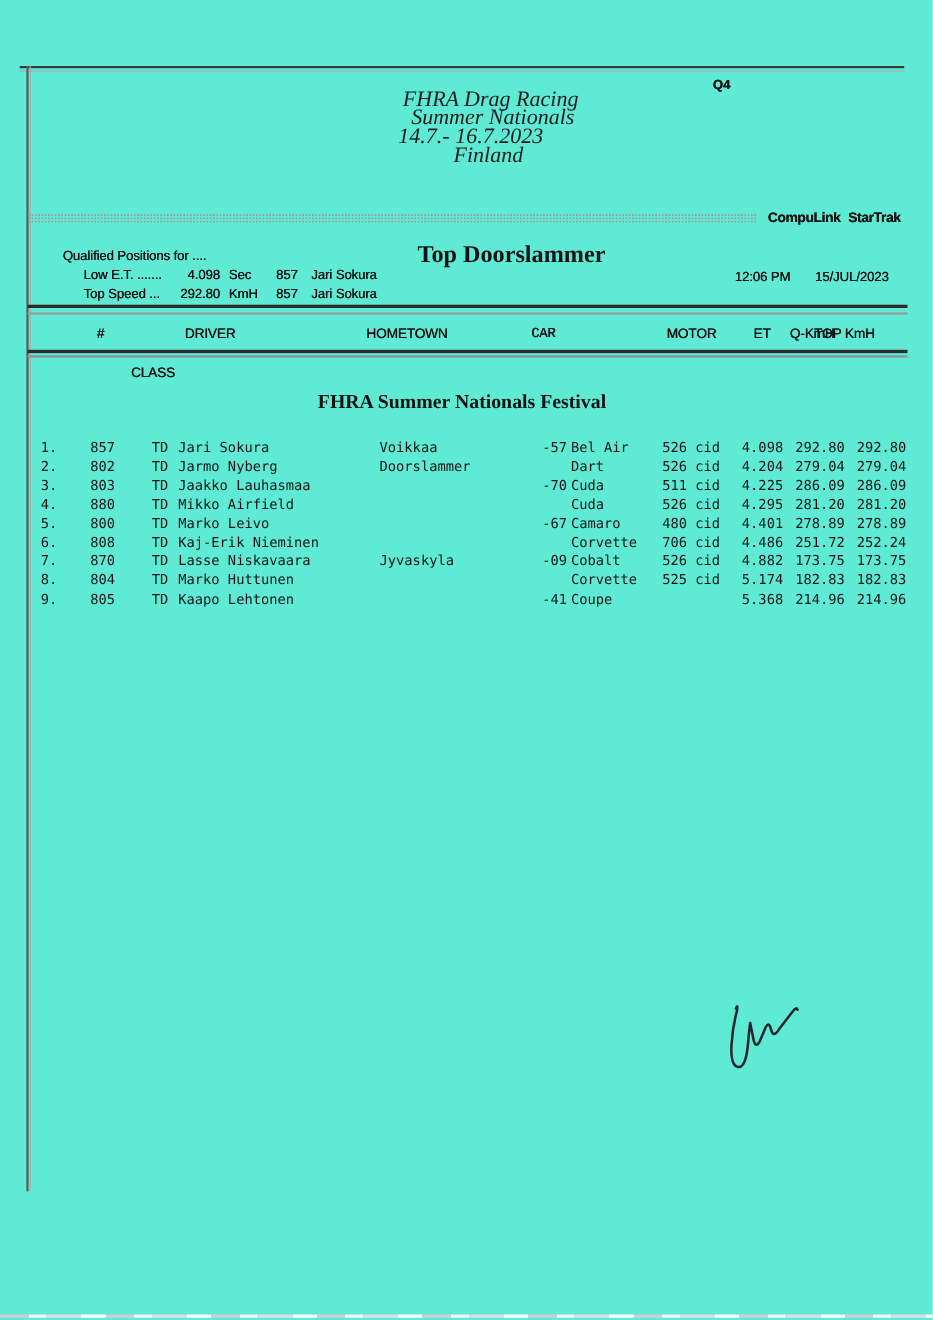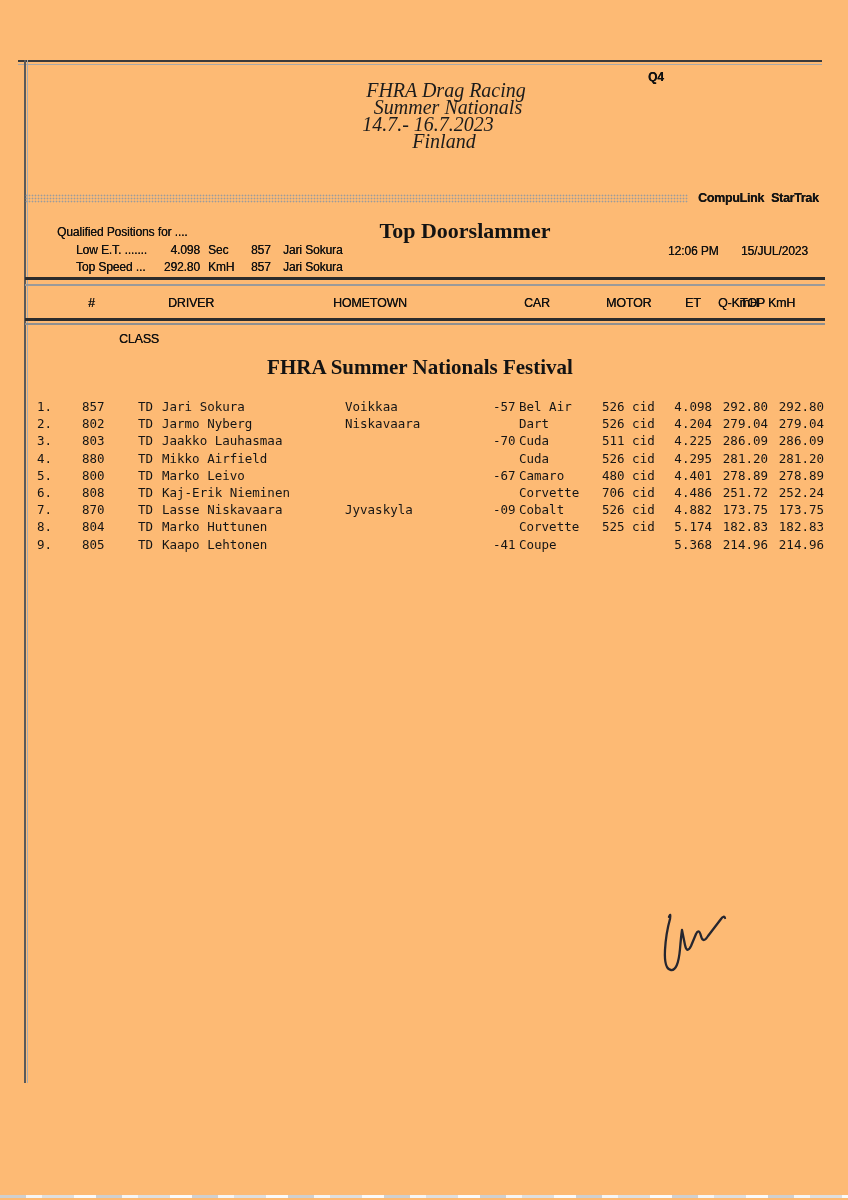--- a/index.html
+++ b/index.html
@@ -1,17 +1,17 @@
 <!DOCTYPE html>
 <html><head>
 <meta charset="utf-8">
 <style>
   html,body{margin:0;padding:0;background:#ffffff;}
   .page{
-    position:relative;width:848px;height:1200px;background:#fdba74;overflow:hidden;
+    position:relative;width:848px;height:1200px;background:#5eead4;overflow:hidden;
     font-family:"Liberation Sans",sans-serif;color:#161616;
   }
   
   .border-top-outer{position:absolute;left:18px;top:60px;width:804px;height:2px;background:#3a3a3a;}
   .border-top-inner{position:absolute;left:18px;top:64px;width:804px;height:1px;background:#a8a8a8;}
   .border-left-outer{position:absolute;left:24px;top:60px;width:1.5px;height:1023px;background:#5a5a5a;}
   .border-left-inner{position:absolute;left:27px;top:60px;width:1px;height:1023px;background:#ababab;}
   .bottom-edge{position:absolute;left:0;top:1195px;width:848px;height:3px;
     background:repeating-linear-gradient(90deg,#cfcfcf 0 26px,#f5f5f5 26px 42px,#dedede 42px 74px,#fafafa 74px 96px);}
   
@@ -39,36 +39,36 @@
   .qline .val{position:absolute;left:130px;width:70px;text-align:right;}
   .qline .unit{position:absolute;left:208px;}
   .qline .ent{position:absolute;left:251px;}
   .qline .drv{position:absolute;left:283px;}
   .qline.low{top:243px;}
   .qline.spd{top:260px;}
   
   .category-title{position:absolute;left:0;top:218px;width:930px;text-align:center;
     font-family:"Liberation Serif",serif;font-weight:bold;font-size:22px;color:#131313;}
   .festival-title{position:absolute;left:0;top:355px;width:840px;text-align:center;
-    font-family:"Liberation Serif",serif;font-weight:bold;font-size:21px;color:#131313;}
+    font-family:"Liberation Serif",serif;font-weight:bold;font-size:18px;color:#131313;}
   
   .print-time{position:absolute;left:668px;top:244px;}
   .print-date{position:absolute;left:741px;top:244px;}
   
   .rule{position:absolute;left:25px;width:800px;}
   .r1a{top:277px;height:2.5px;background:#2c2c2c;}
   .r1b{top:284px;height:1.5px;background:#9a9a9a;}
   .r2a{top:318px;height:2.5px;background:#2c2c2c;}
   .r2b{top:323px;height:1.5px;background:#8f8f8f;}
   
   .col-headers{position:absolute;left:0;top:296px;width:848px;height:16px;
     font-size:12.5px;color:#101010;letter-spacing:-0.2px;text-shadow:.25px 0 0 currentColor;}
   .col-headers span{position:absolute;}
   .ch-number{left:88px;} .ch-class{left:119px;margin-top:36px;} .ch-driver{left:168px;}
-  .ch-hometown{left:333px;} .ch-car{left:524px;} .ch-motor{left:606px;}
+  .ch-hometown{left:333px;} .ch-car{left:483px;font-family:Liberation Mono, monospace;} .ch-motor{left:606px;}
   .ch-et{left:685px;} .ch-q{left:718px;} .ch-top{left:740px;}
   
   .results{position:absolute;left:0;top:399px;width:848px;
     font-family:"DejaVu Sans Mono",monospace;font-size:12.5px;color:#151515;}
   .trow{position:relative;height:17.2px;}
   .trow span{position:absolute;top:0;white-space:pre;}
   .c-rank{left:30px;width:22px;text-align:right;}
   .c-number{left:82px;}
   .c-class{left:138px;}
   .c-driver{left:162px;}
@@ -161,21 +161,21 @@
       <span class="c-et">4.098</span>
       <span class="c-q">292.80</span>
       <span class="c-top">292.80</span>
     </div>
 
     <div class="trow">
       <span class="c-rank">2.</span>
       <span class="c-number">802</span>
       <span class="c-class">TD</span>
       <span class="c-driver">Jarmo Nyberg</span>
-      <span class="c-hometown">Niskavaara</span>
+      <span class="c-hometown">Doorslammer</span>
       <span class="c-caryear"></span>
       <span class="c-carmodel">Dart</span>
       <span class="c-motor">526 cid</span>
       <span class="c-et">4.204</span>
       <span class="c-q">279.04</span>
       <span class="c-top">279.04</span>
     </div>
 
     <div class="trow">
       <span class="c-rank">3.</span>

